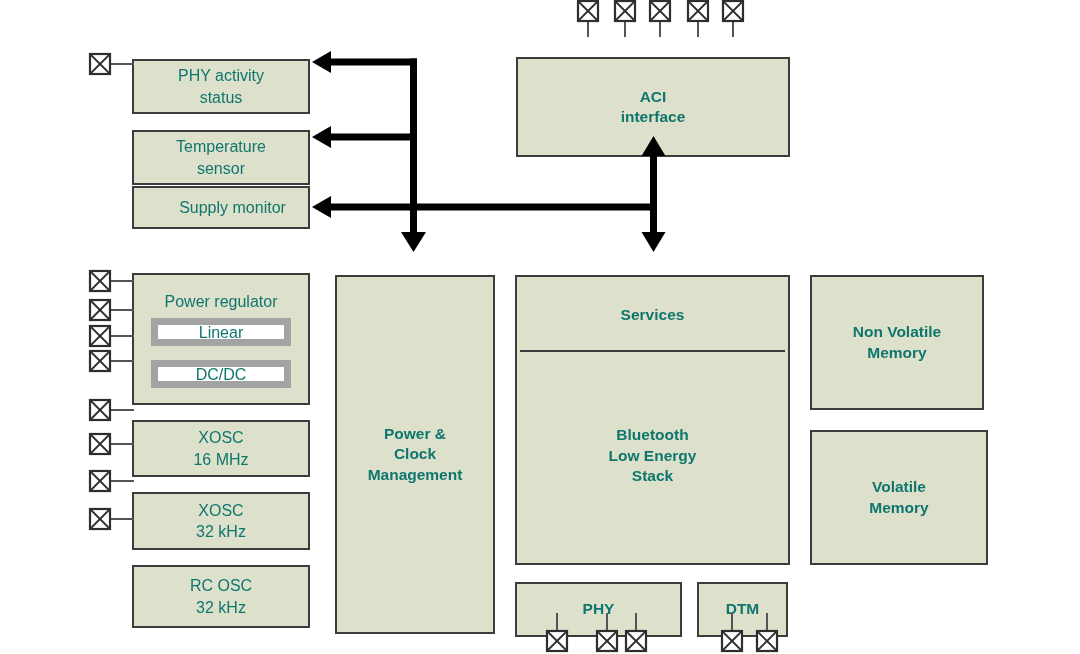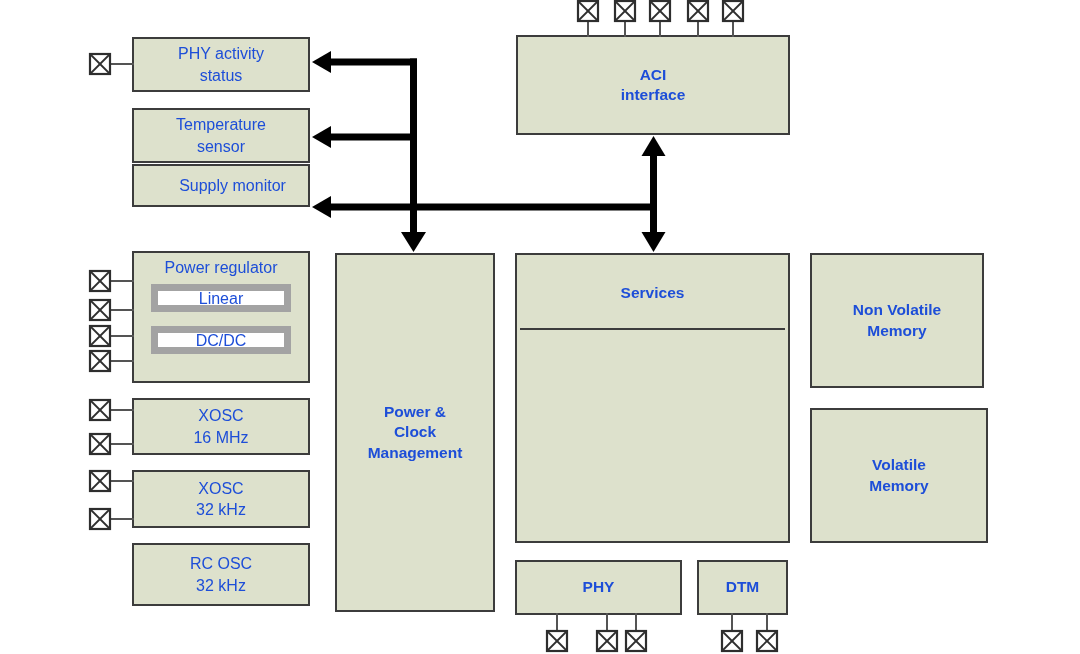--- a/index.html
+++ b/index.html
@@ -4,27 +4,28 @@
 <style>
   html,body { margin:0; padding:0; background:#ffffff; }
   .stage {
     position:relative; width:1080px; height:654px; background:#ffffff;
     font-family:"Liberation Sans", sans-serif; overflow:hidden;
   }
   .block {
     position:absolute; box-sizing:border-box;
     background:#dde1cc; border:2px solid #3c3c3c;
     display:flex; align-items:center; justify-content:center;
-    text-align:center; color:#1d4ed8;
+    text-align:center; color:#0f766e;
     font-size:15.5px; font-weight:bold; line-height:1.32;
     white-space:pre-line;
+    margin-top:22px;
   }
   .block.plain { font-weight:normal; font-size:16px; }
   
-  .block.regulator { flex-direction:column; justify-content:flex-start; padding-top:4px; }
+  .block.regulator { flex-direction:column; justify-content:flex-start; padding-top:16px; }
   .sub-box {
     box-sizing:border-box; width:140px; height:28px; background:#ffffff;
     border:7px solid #a3a3a3; display:flex; align-items:center; justify-content:center;
     font-size:16px; font-weight:normal;
   }
   .sub-box.linear { margin-top:6px; }
   .sub-box.dcdc  { margin-top:14px; }
   
   .block.services-stack { flex-direction:column; align-items:stretch; justify-content:flex-start; padding:3px; }
   .services-top { height:70px; border-bottom:2px solid #3c3c3c; display:flex; align-items:center; justify-content:center; }
@@ -86,20 +87,25 @@
 
   <div class="block" style="left:516px; top:35px; width:274px; height:100px;">
     <span>ACI
 interface</span>
   </div>
 
   <div class="block services-stack" style="left:515px; top:253px; width:275px; height:290px;">
     <div class="services-top">
       <span>Services</span>
     </div>
+    <div class="services-bottom">
+      <span>Bluetooth
+Low Energy
+Stack</span>
+    </div>
   </div>
 
   <div class="block" style="left:515px; top:560px; width:167px; height:55px;text-align:right;">
     <span>PHY</span>
   </div>
 
   <div class="block" style="left:697px; top:560px; width:91px; height:55px;">
     <span>DTM</span>
   </div>
 

